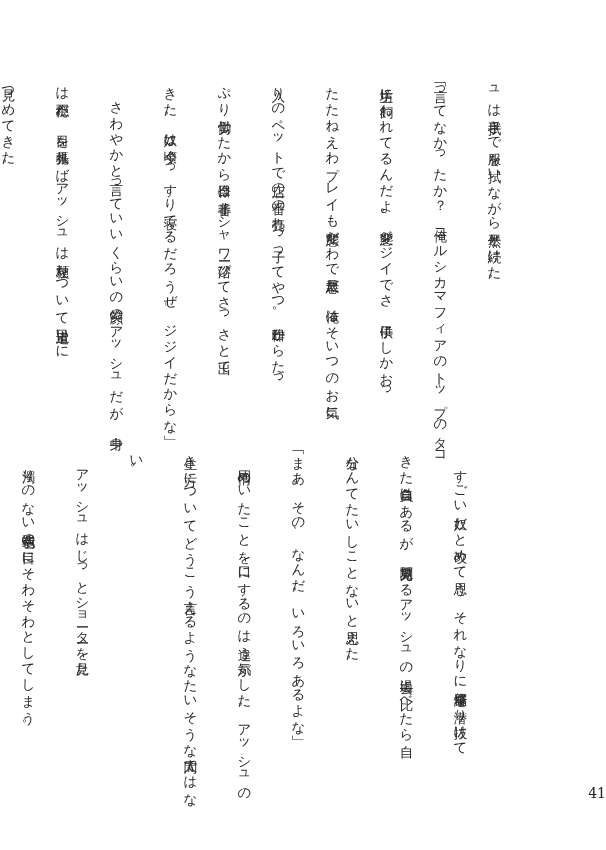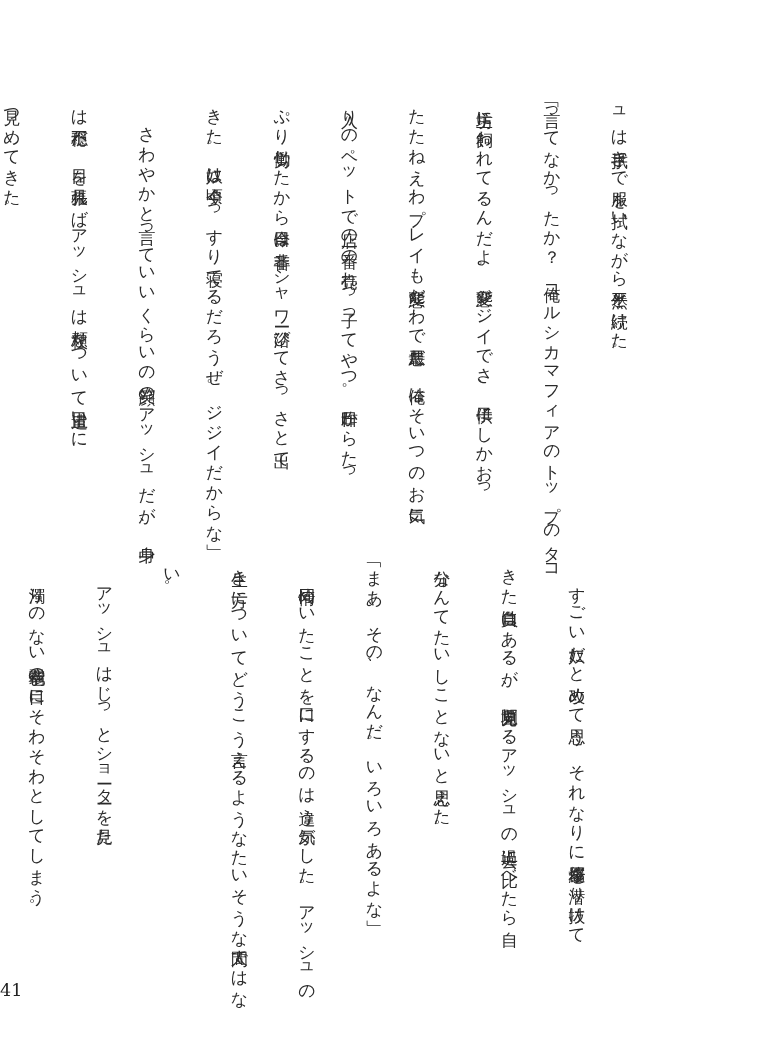--- a/index.html
+++ b/index.html
@@ -17,21 +17,21 @@
       font-size: 13.5px;
       line-height: 18px;
       letter-spacing: 0.5px;
       white-space: pre;
     }
     .block-upper { right: 66px; top: 78px; height: 360px; }
     .block-lower { right: 100px; top: 446px; height: 360px; }
     .line { display: block; }
     .page-number {
       position: absolute; left: 0; width: 606px; top: 785px;
-      text-align: left; font-size: 14px; color: #222;
+      text-align: right; font-size: 14px; color: #222;
       font-family: "DejaVu Serif", "Liberation Serif", serif;
     }
   </style>
 </head>
 <body>
 
 <div class="page">
 
   <div class="block block-upper">
     <span class="line">ュは手拭きで服を拭いながら平然と続けた。</span>

